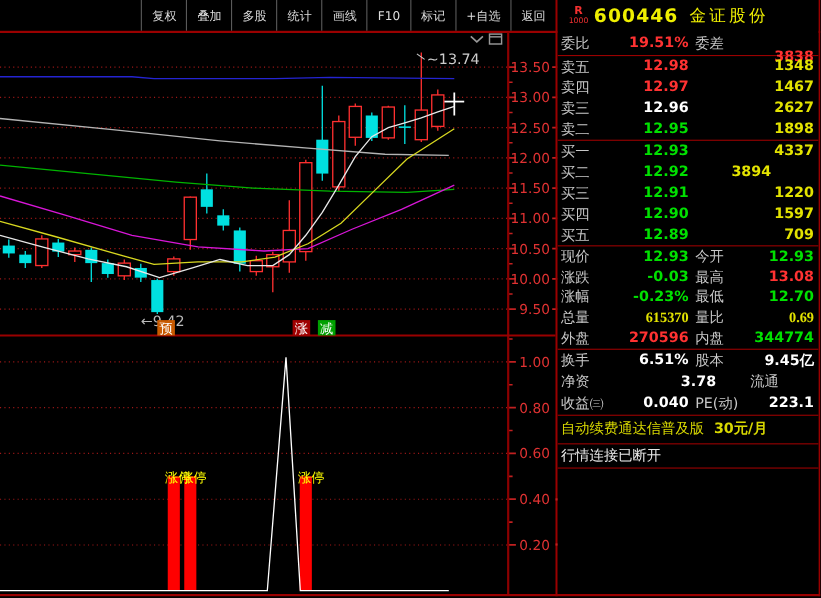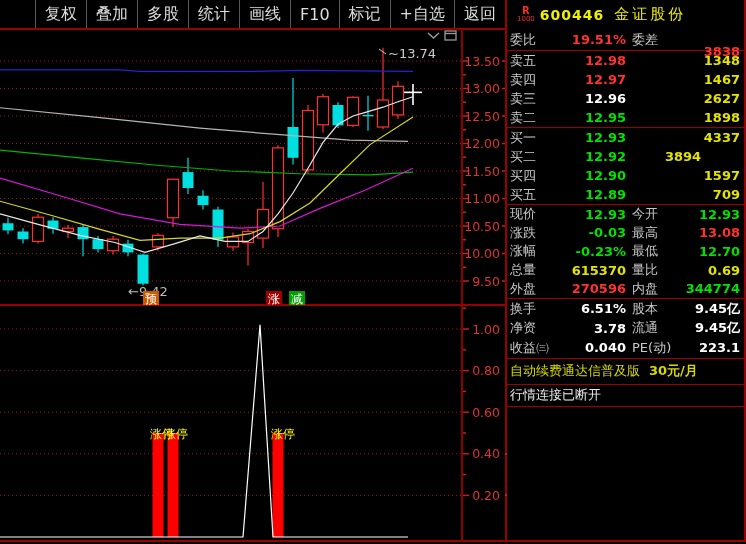--- a/index.html
+++ b/index.html
@@ -1,38 +1,38 @@
 <!DOCTYPE html>
 <html><head>
 <meta charset="utf-8">
 <style>
   html,body{margin:0;padding:0;background:#000;}
   #root{position:relative;width:746px;height:544px;background:#000;overflow:hidden;
         font-family:"DejaVu Sans","Liberation Sans",sans-serif;}
   
   #menubar{position:absolute;left:0;top:0;width:505px;height:28px;display:flex;
            justify-content:flex-end;align-items:stretch;}
-  .menu-item{display:flex;align-items:center;padding:0 9px;color:#ddd;font-size:16px;
+  .menu-item{display:flex;align-items:center;padding:0 9px;color:#ddd;font-size:11px;
              border-left:1px solid #5a5a5a;cursor:default;white-space:nowrap;}
   #menu-underline{position:absolute;left:0;top:28px;width:746px;height:2px;background:#9a0000;}
   
   #chart-svg{position:absolute;left:0;top:0;}
   #chart-svg text{font-family:"DejaVu Sans","Liberation Sans",sans-serif;}
   
   #v-divider{position:absolute;left:505px;top:0;width:2px;height:542px;background:#9a0000;}
   #r-border{position:absolute;left:744px;top:0;width:2px;height:542px;background:#9a0000;}
   #bottom-line{position:absolute;left:0;top:540px;width:746px;height:2px;background:#9a0000;}
   .b-tick{position:absolute;left:505px;width:5px;height:2px;background:#c02020;}
   
   #panel{position:absolute;left:507px;top:0;width:237px;height:540px;background:#000;}
   #p-header{height:29px;display:flex;align-items:center;padding-left:10px;box-sizing:border-box;}
   #r-badge{display:flex;flex-direction:column;align-items:center;line-height:1;margin-right:5px;}
   #r-badge .r-top{color:#f23030;font-size:10px;font-weight:bold;}
   #r-badge .r-bot{color:#f23030;font-size:7px;}
-  .stock-code{color:#efef00;font-weight:bold;font-size:14px;letter-spacing:1px;}
+  .stock-code{color:#efef00;font-weight:bold;font-size:17px;letter-spacing:1px;}
   .stock-name{color:#efef00;font-size:15px;margin-left:10px;letter-spacing:3px;}
   .p-sec{border-bottom:1px solid #9a0000;box-sizing:border-box;}
   .p-row{display:flex;align-items:center;padding:0 4px 0 3px;font-size:13px;box-sizing:border-box;}
   .p-row .lbl{color:#c8c8c8;width:44px;flex:none;}
   .p-row .lbl2{color:#c8c8c8;width:52px;flex:none;margin-left:6px;}
   .p-row .lblw{color:#c8c8c8;width:58px;flex:none;margin-left:6px;}
   .p-row .val{width:72px;flex:none;text-align:right;font-weight:bold;}
   .p-row .qty{flex:1;text-align:right;font-weight:bold;}
   .p-row .val2{flex:1;text-align:right;font-weight:bold;}
   #p-ad{height:26px;display:flex;align-items:center;padding-left:3px;font-size:13px;color:#d8d800;}
@@ -272,20 +272,25 @@
             <span class="lbl">买一</span>
             <span class="val" style="color: rgb(0, 225, 0);">12.93</span>
             <span class="qty" style="color: rgb(227, 227, 0);">4337</span>
           </div>
           <div class="p-row" style="height: 19px;">
             <span class="lbl">买二</span>
             <span class="val" style="color: rgb(0, 225, 0);">12.92</span>
             <span class="qty" style="color: rgb(227, 227, 0); text-align: center;">3894</span>
           </div>
           <div class="p-row" style="height: 19px;">
+            <span class="lbl">买三</span>
+            <span class="val" style="color: rgb(0, 225, 0);">12.91</span>
+            <span class="qty" style="color: rgb(227, 227, 0);">1220</span>
+          </div>
+          <div class="p-row" style="height: 19px;">
             <span class="lbl">买四</span>
             <span class="val" style="color: rgb(0, 225, 0);">12.90</span>
             <span class="qty" style="color: rgb(227, 227, 0);">1597</span>
           </div>
           <div class="p-row" style="height: 19px;">
             <span class="lbl">买五</span>
             <span class="val" style="color: rgb(0, 225, 0);">12.89</span>
             <span class="qty" style="color: rgb(227, 227, 0);">709</span>
           </div>
         </div>
@@ -301,41 +306,41 @@
             <span class="val" style="color: rgb(0, 225, 0); text-align: right;">-0.03</span>
             <span class="lbl2">最高</span>
             <span class="val2" style="color: rgb(255, 50, 50);">13.08</span>
           </div>
           <div class="p-row" style="height: 18.6px;">
             <span class="lbl">涨幅</span>
             <span class="val" style="color: rgb(0, 225, 0);">-0.23%</span>
             <span class="lbl2">最低</span>
             <span class="val2" style="color: rgb(0, 225, 0);">12.70</span>
           </div>
-          <div class="p-row" style="height: 18.6px;">
+          <div class="p-row" style="height: 18.6px; font-family: Liberation Serif, serif;">
             <span class="lbl">总量</span>
             <span class="val" style="color: rgb(227, 227, 0);">615370</span>
             <span class="lbl2">量比</span>
             <span class="val2" style="color: rgb(227, 227, 0);">0.69</span>
           </div>
           <div class="p-row" style="height: 18.6px;">
             <span class="lbl">外盘</span>
             <span class="val" style="color: rgb(255, 50, 50);">270596</span>
             <span class="lbl2">内盘</span>
             <span class="val2" style="color: rgb(0, 225, 0);">344774</span>
           </div>
         </div>
         <div class="p-sec">
           <div class="p-row" style="height: 19.6px;">
             <span class="lbl">换手</span>
             <span class="val" style="color: rgb(255, 255, 255);">6.51%</span>
             <span class="lblw">股本</span>
             <span class="val2" style="color: rgb(255, 255, 255);">9.45亿</span>
           </div>
-          <div class="p-row" style="height: 19.6px;">
+          <div class="p-row" style="height: 19.6px; gap: 25px;">
             <span class="lbl">净资</span>
             <span class="val" style="color: rgb(255, 255, 255);">3.78</span>
             <span class="lblw">流通</span>
             <span class="val2" style="color: rgb(255, 255, 255);">9.45亿</span>
           </div>
           <div class="p-row" style="height: 19.6px;">
             <span class="lbl">收益㈢</span>
             <span class="val" style="color: rgb(255, 255, 255);">0.040</span>
             <span class="lblw">PE(动)</span>
             <span class="val2" style="color: rgb(255, 255, 255);">223.1</span>

